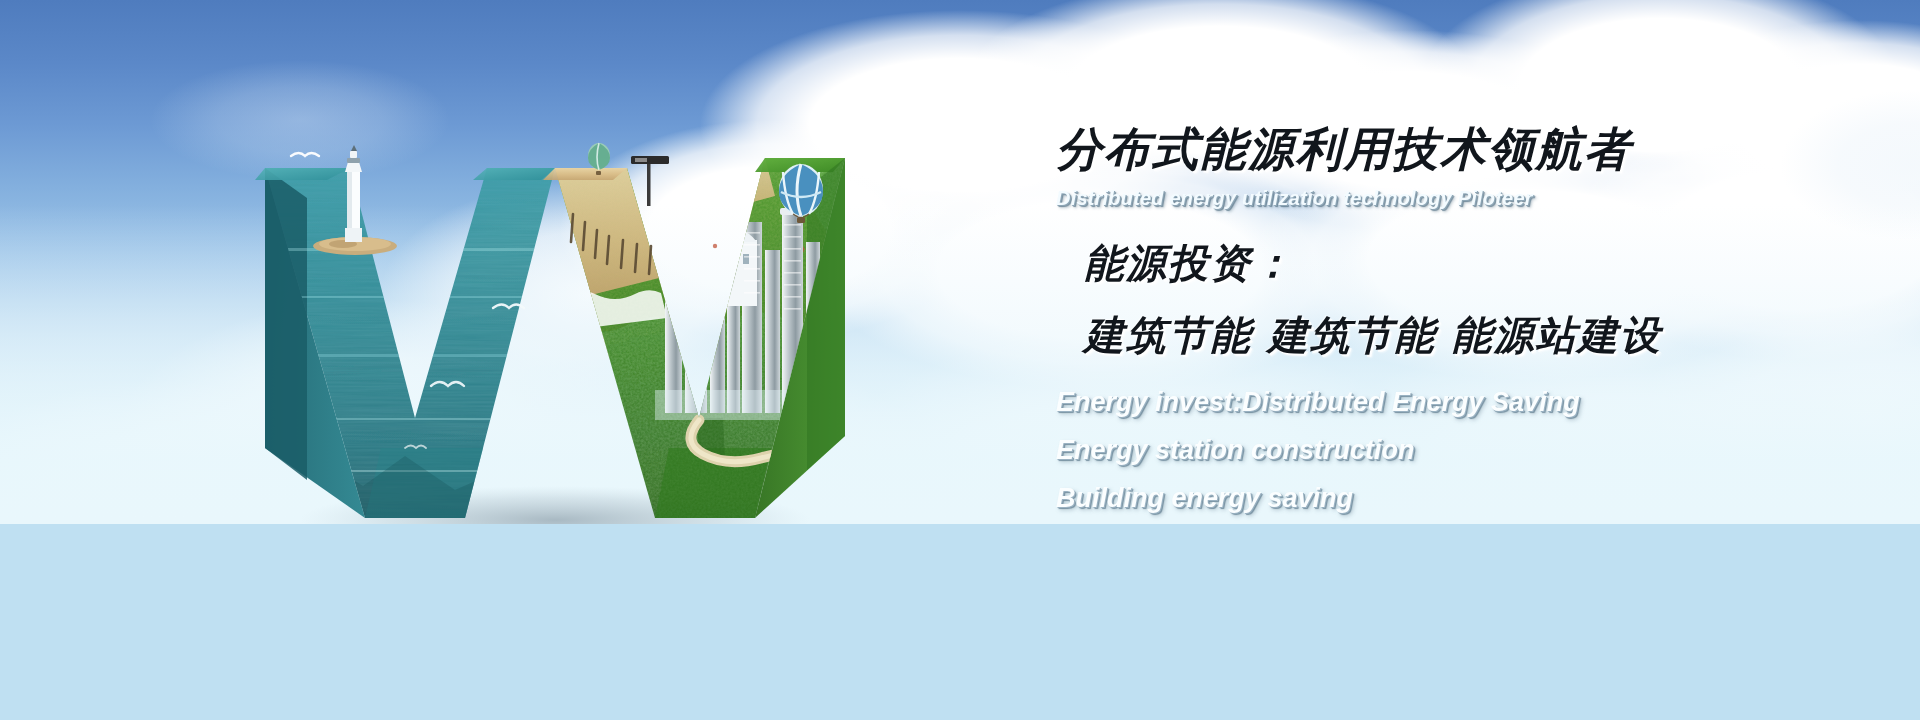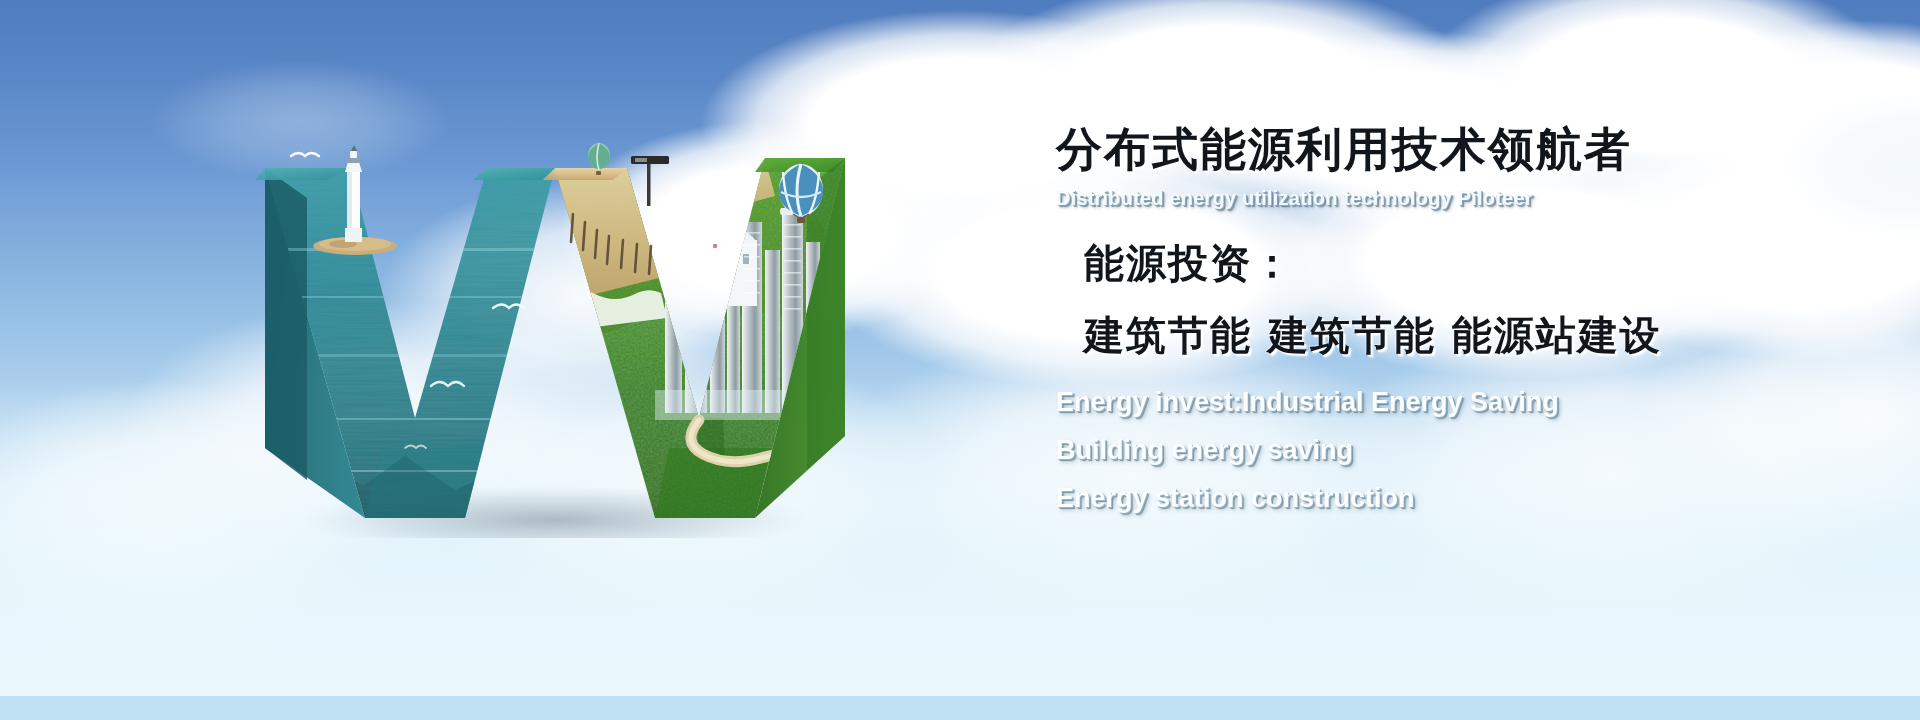--- a/index.html
+++ b/index.html
@@ -2,33 +2,34 @@
 <html><head>
 <meta charset="utf-8">
 <style>
   html,body{margin:0;padding:0;}
   body{
     width:1920px;height:720px;overflow:hidden;
     font-family:"Liberation Sans", sans-serif;
     background:#bfe0f2;
   }
   #banner{
-    position:relative;width:1920px;height:696px;overflow:hidden;
+    position:relative;width:1920px;height:524px;overflow:hidden;
     background:
       linear-gradient(180deg,
         #4f7cbe 0%,
         #5b88c8 12%,
         #6d9ad4 24%,
         #84b0de 36%,
         #9cc4e8 48%,
         #b5d6ef 60%,
         #cbe6f5 72%,
         #daeff9 84%,
         #e3f4fb 94%,
         #e8f7fc 100%);
+    font-style: italic;
   }
 
   
   .cloudwrap{position:absolute;inset:0;pointer-events:none;}
   .cloud{
     position:absolute;border-radius:50%;
     background:radial-gradient(closest-side,#ffffff 0%,#ffffff 58%,rgba(255,255,255,.75) 78%,rgba(255,255,255,0) 100%);
   }
   .cloud.soft{
     background:radial-gradient(closest-side,rgba(255,255,255,.95) 0%,rgba(255,255,255,.7) 55%,rgba(255,255,255,0) 100%);
@@ -386,18 +387,18 @@
 
   <div id="copy">
     <div class="cn-head" id="headline-cn">分布式能源利用技术领航者</div>
 
     <div class="en-sub" id="headline-en">Distributed energy utilization technology Piloteer</div>
 
     <div class="cn-line" id="invest-label">能源投资：</div>
 
     <div class="cn-line" id="services-line">建筑节能  建筑节能  能源站建设</div>
 
-    <div class="en-item" id="en-1">Energy invest:Industrial Energy Saving</div>
+    <div class="en-item" id="en-1">Energy invest:Distributed Energy Saving</div>
+    <div class="en-item" id="en-3">Energy station construction</div>
     <div class="en-item" id="en-2">Building energy saving</div>
-    <div class="en-item" id="en-3">Energy station construction</div>
   </div>
 
 </div>
 
 </body></html>

